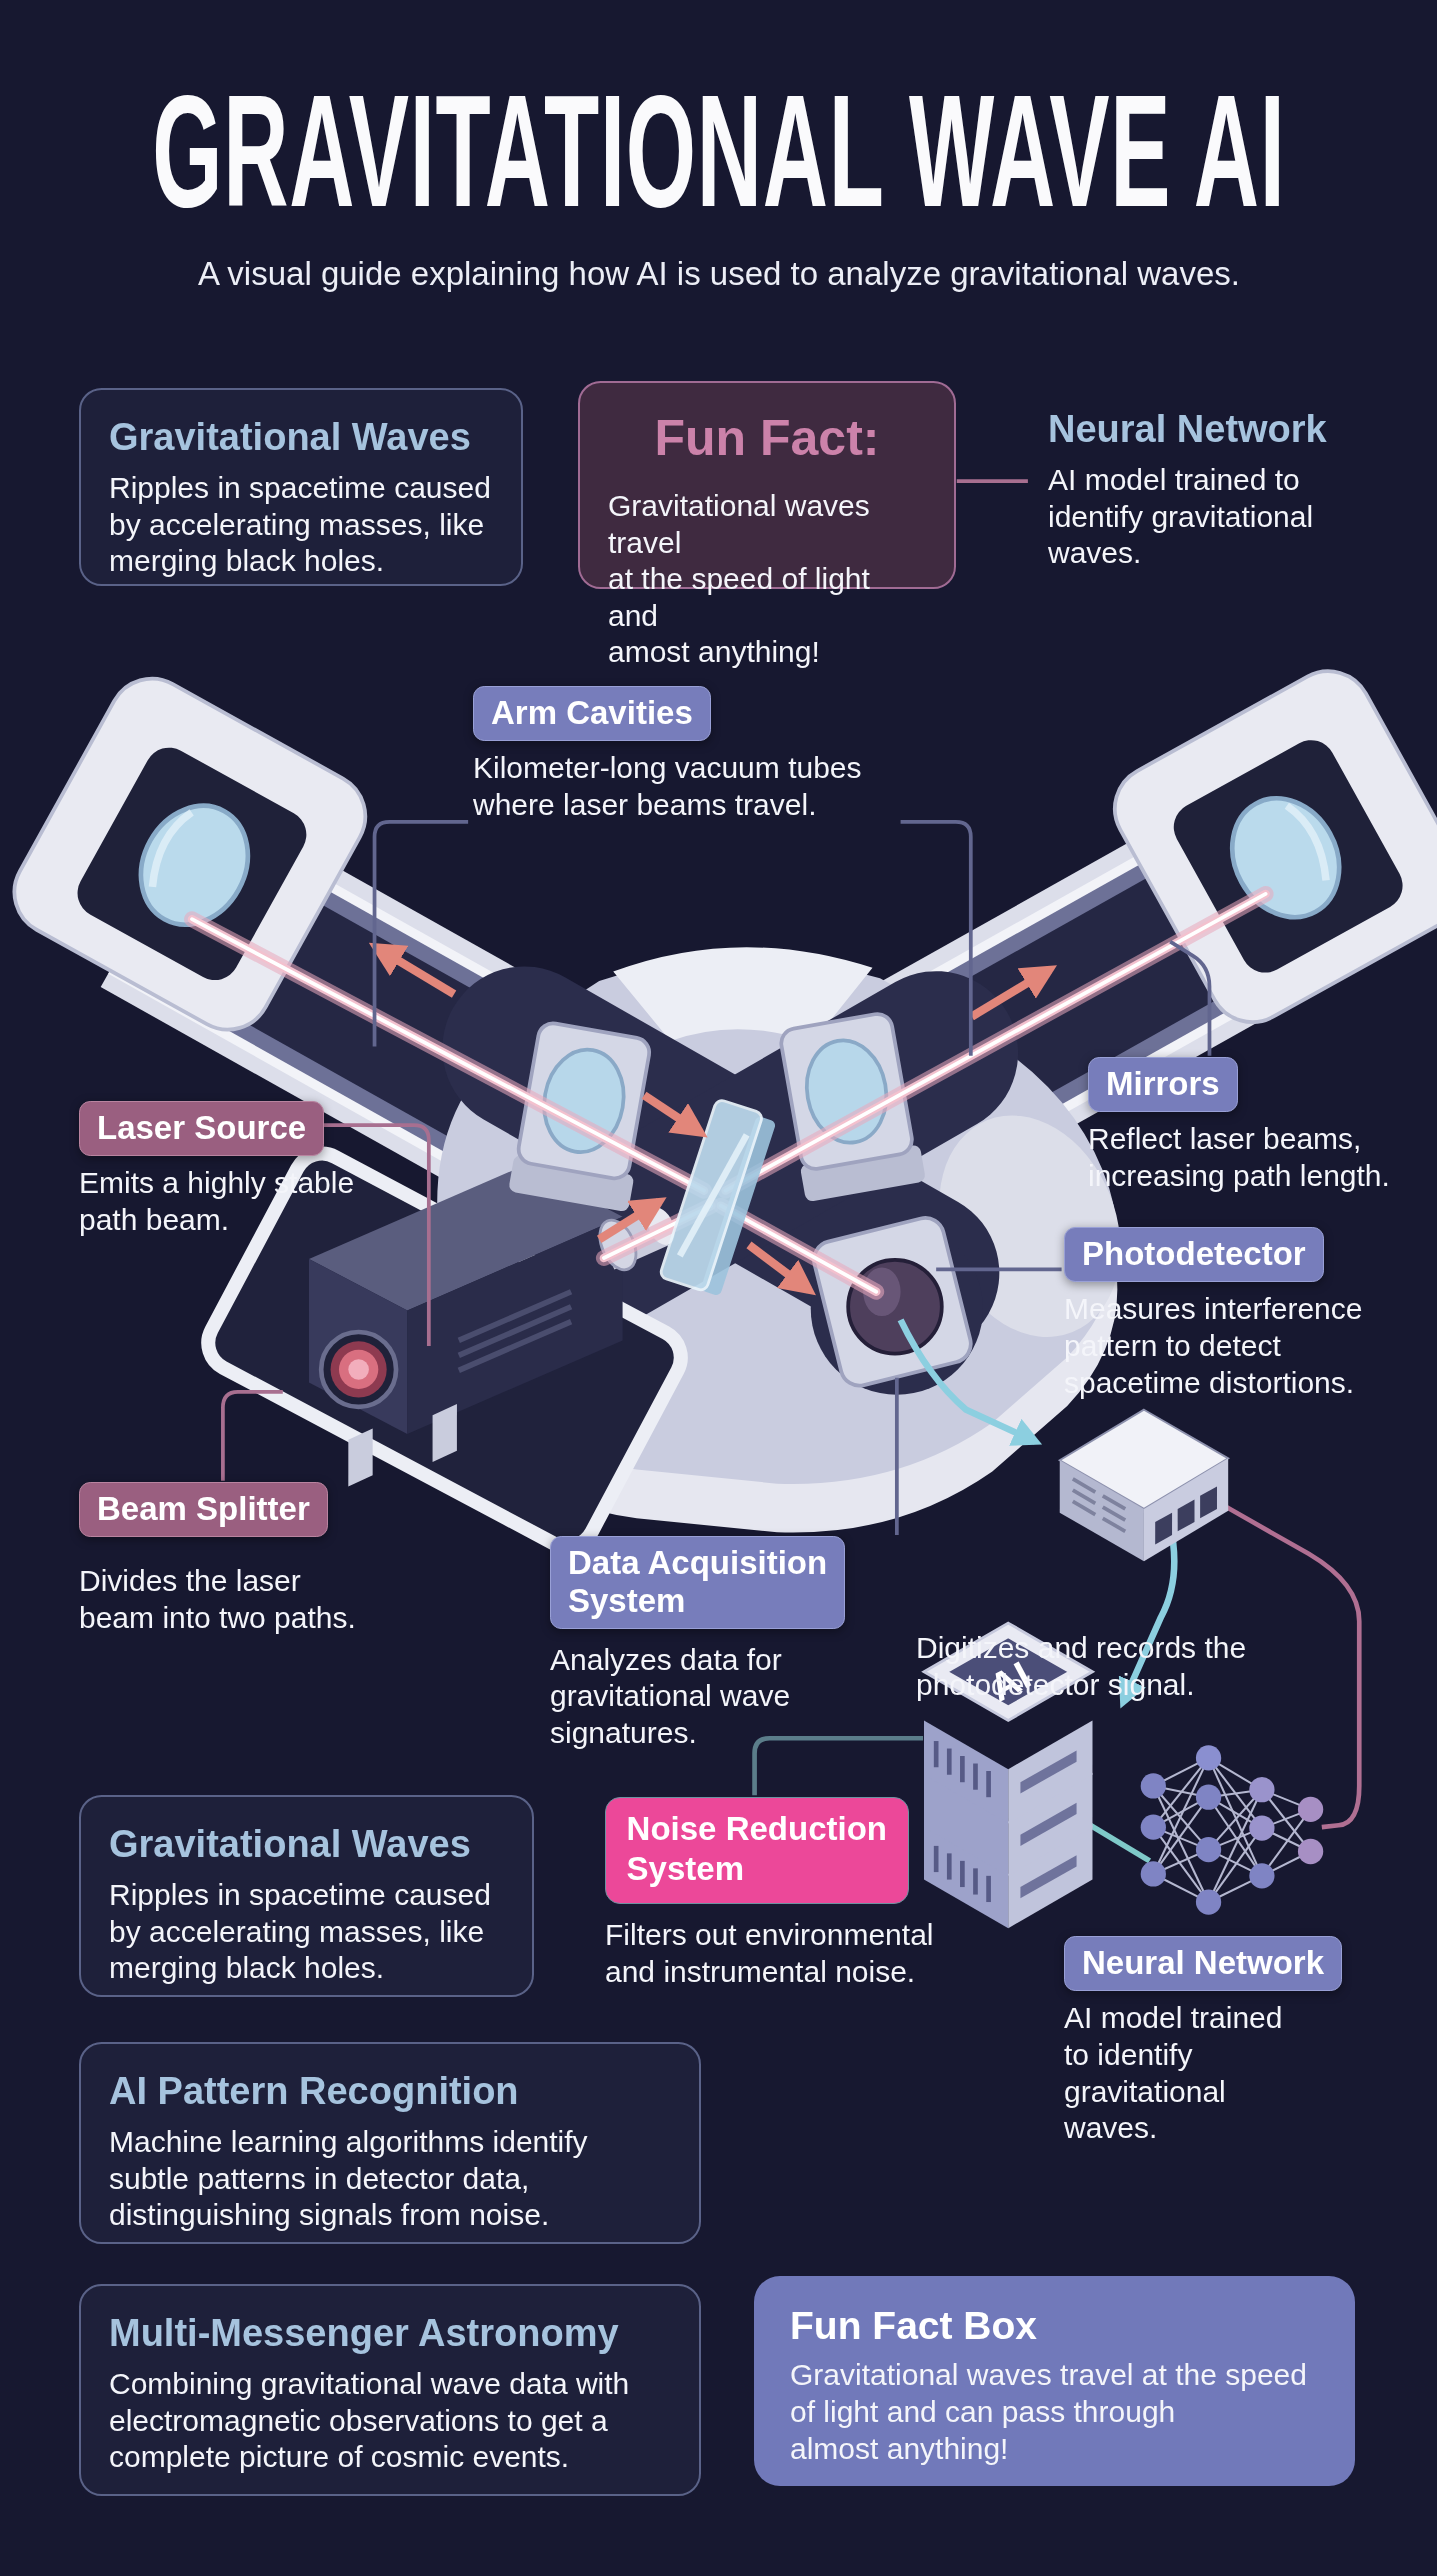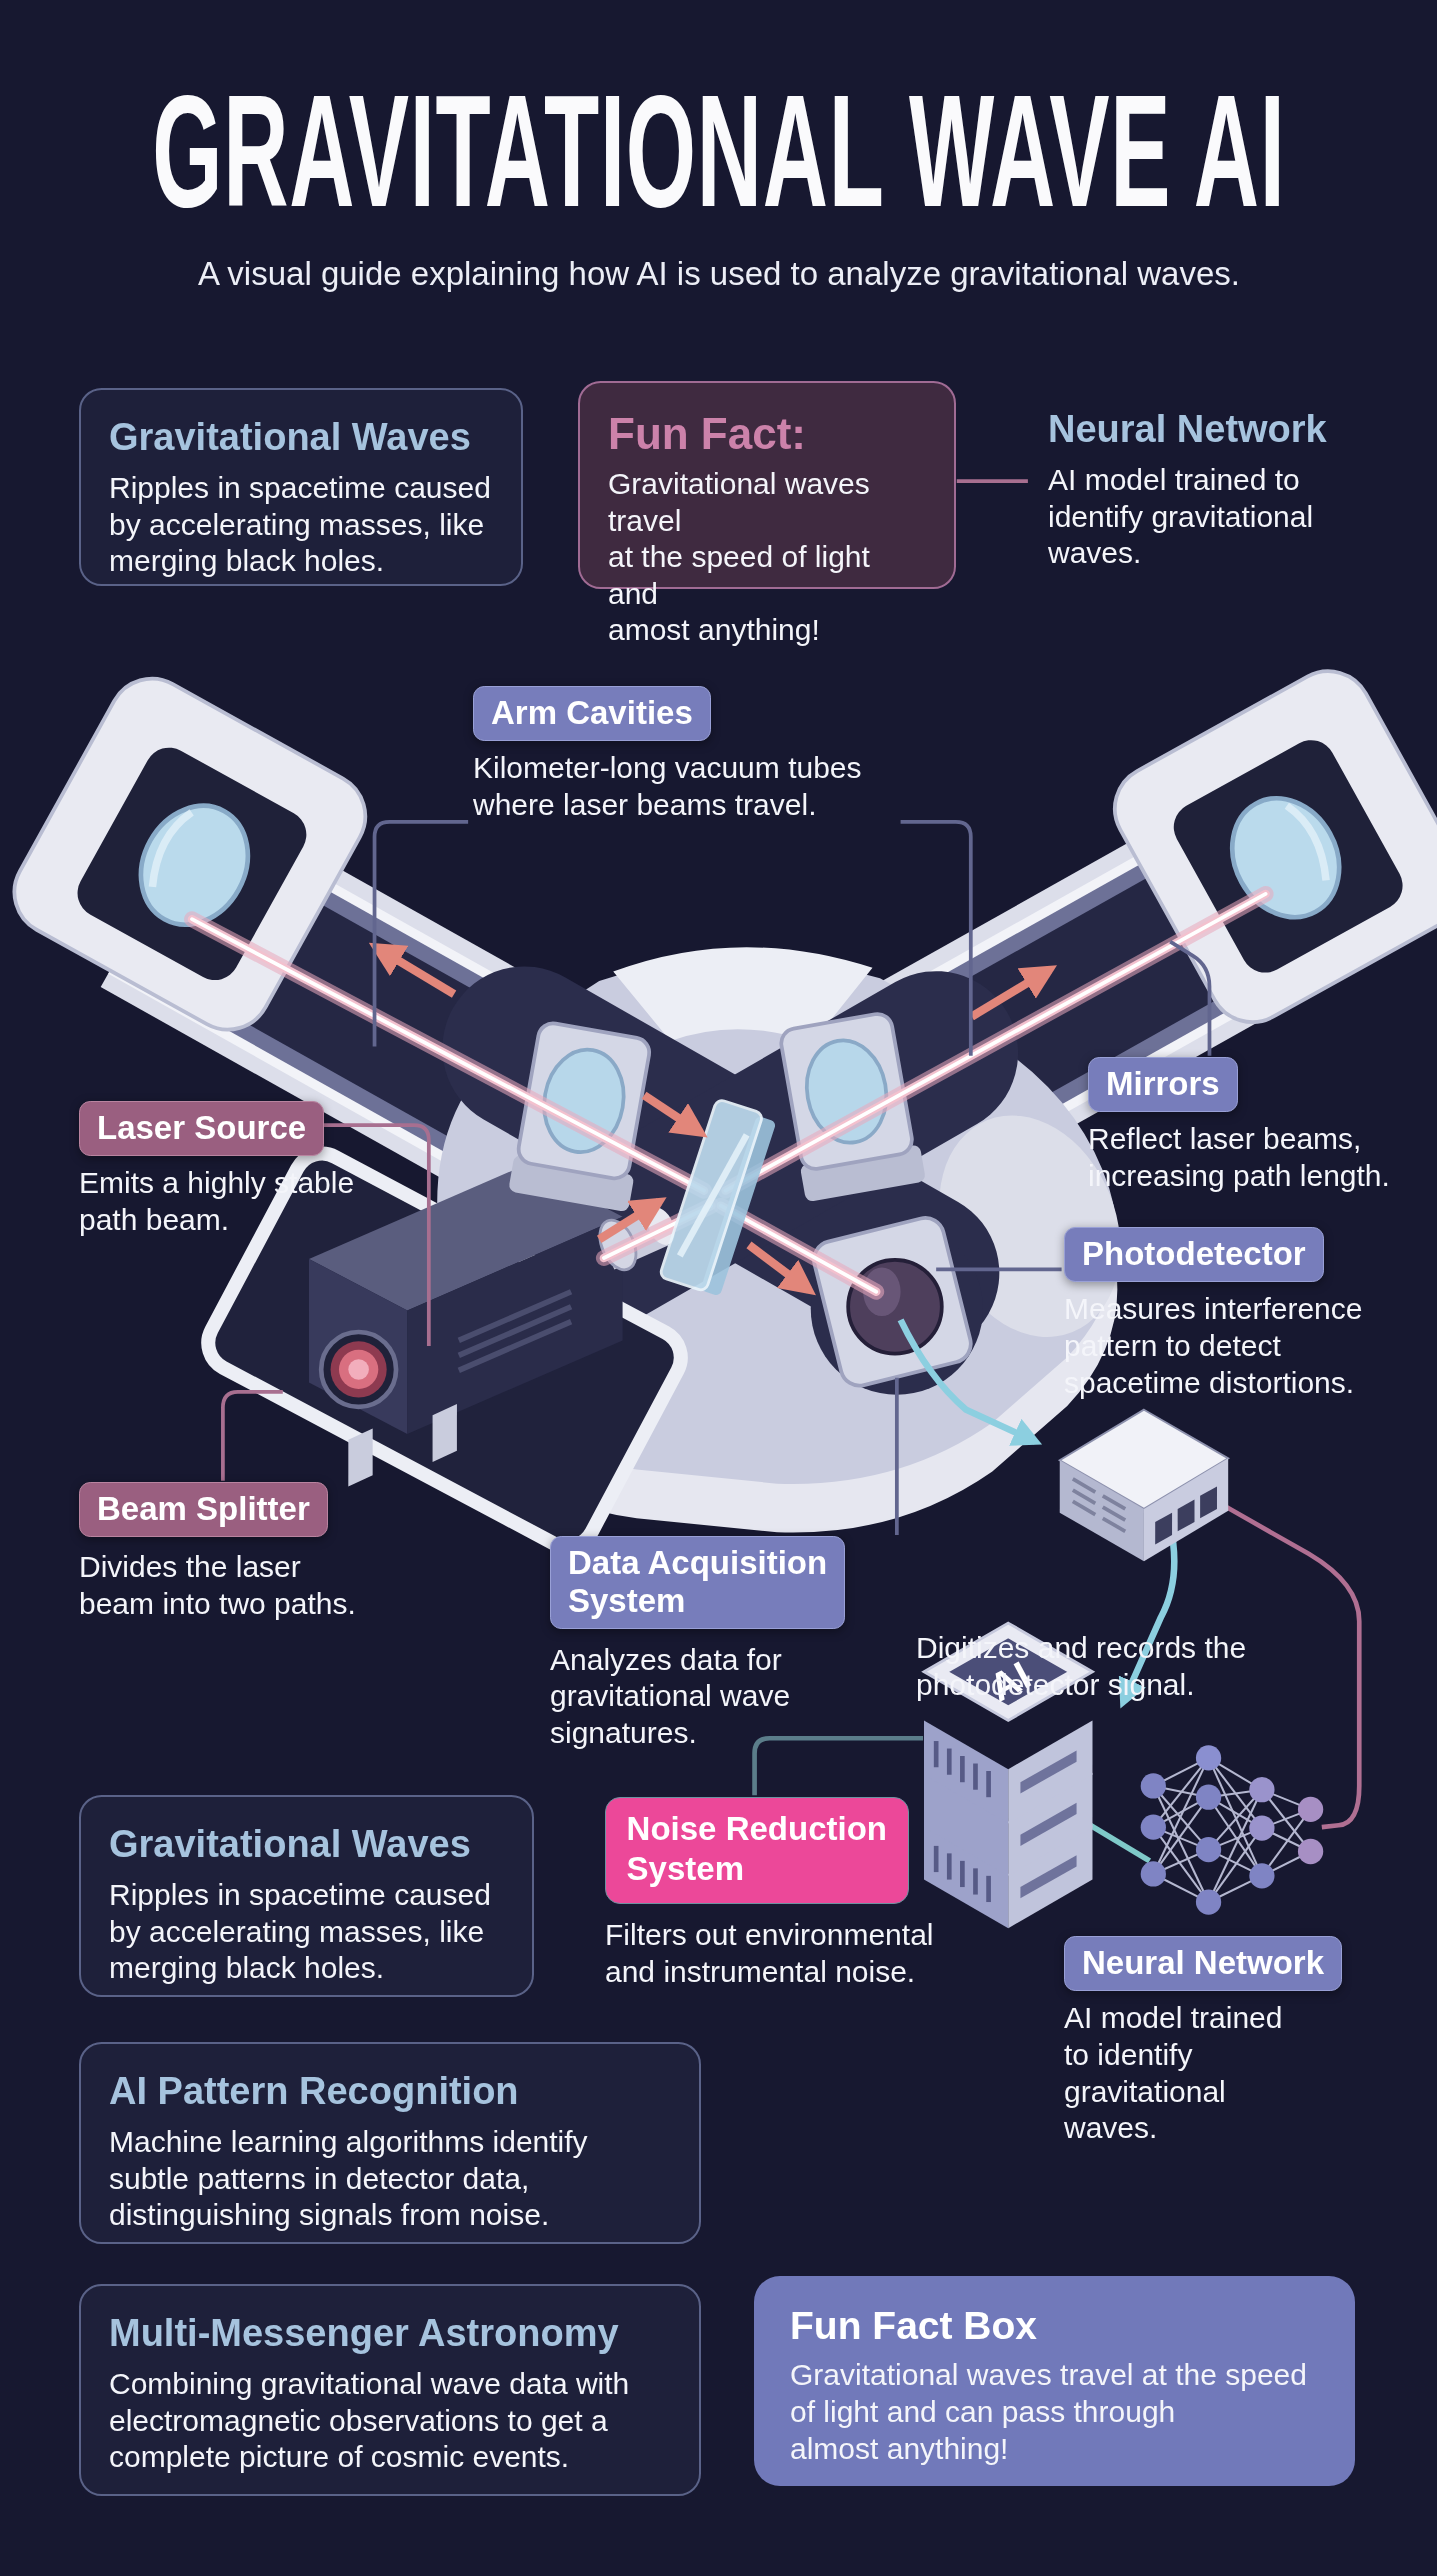--- a/index.html
+++ b/index.html
@@ -282,21 +282,21 @@
   <div class="abs title" style="z-index:2;">GRAVITATIONAL WAVE AI</div>
   <div class="abs subtitle" style="z-index:2;">A visual guide explaining how AI is used to analyze gravitational waves.</div>
 
   <div class="abs card" style="left:79px;top:388px;width:444px;height:198px;z-index:2;">
     <h2>Gravitational Waves</h2>
     <div class="body">Ripples in spacetime caused
 by accelerating masses, like
 merging black holes.</div>
   </div>
   <div class="abs funfact-card" style="left:578px;top:381px;width:378px;height:208px;z-index:2;">
-    <h2 class="heading-pink" style="margin:0 0 7px 0;font-size:44px;">Fun Fact:</h2>
+    <h2 class="heading-pink" style="margin:0 0 21px 0;font-size:50px;text-align:center;">Fun Fact:</h2>
     <div class="body">Gravitational waves travel
 at the speed of light and
 amost anything!</div>
   </div>
   <div class="abs" style="left:1048px;top:408px;width:328px;z-index:2;">
     <h2 style="margin:0 0 11.2px 0;font-size:38px;color:#a6c3de;">Neural Network</h2>
     <div class="body">AI model trained to
 identify gravitational
 waves.</div>
   </div>
@@ -321,21 +321,21 @@
 
   <div class="abs" style="left:1064px;top:1227px;z-index:2;">
     <span class="pill lavender">Photodetector</span>
     <div class="body" style="margin-top:9.4px;">Measures interference
 pattern to detect
 spacetime distortions.</div>
   </div>
 
   <div class="abs" style="left:79px;top:1482px;z-index:2;">
     <span class="pill mauve">Beam Splitter</span>
-    <div class="body" style="margin-top:12px;">Divides the laser
+    <div class="body" style="margin-top:26px;">Divides the laser
 beam into two paths.</div>
   </div>
 
   <div class="abs" style="left:550px;top:1536px;z-index:2;">
     <span class="pill lavender" style="white-space:pre-line;">Data Acquisition
 System</span>
     <div class="body" style="margin-top:13px;">Analyzes data for
 gravitational wave
 signatures.</div>
   </div>

